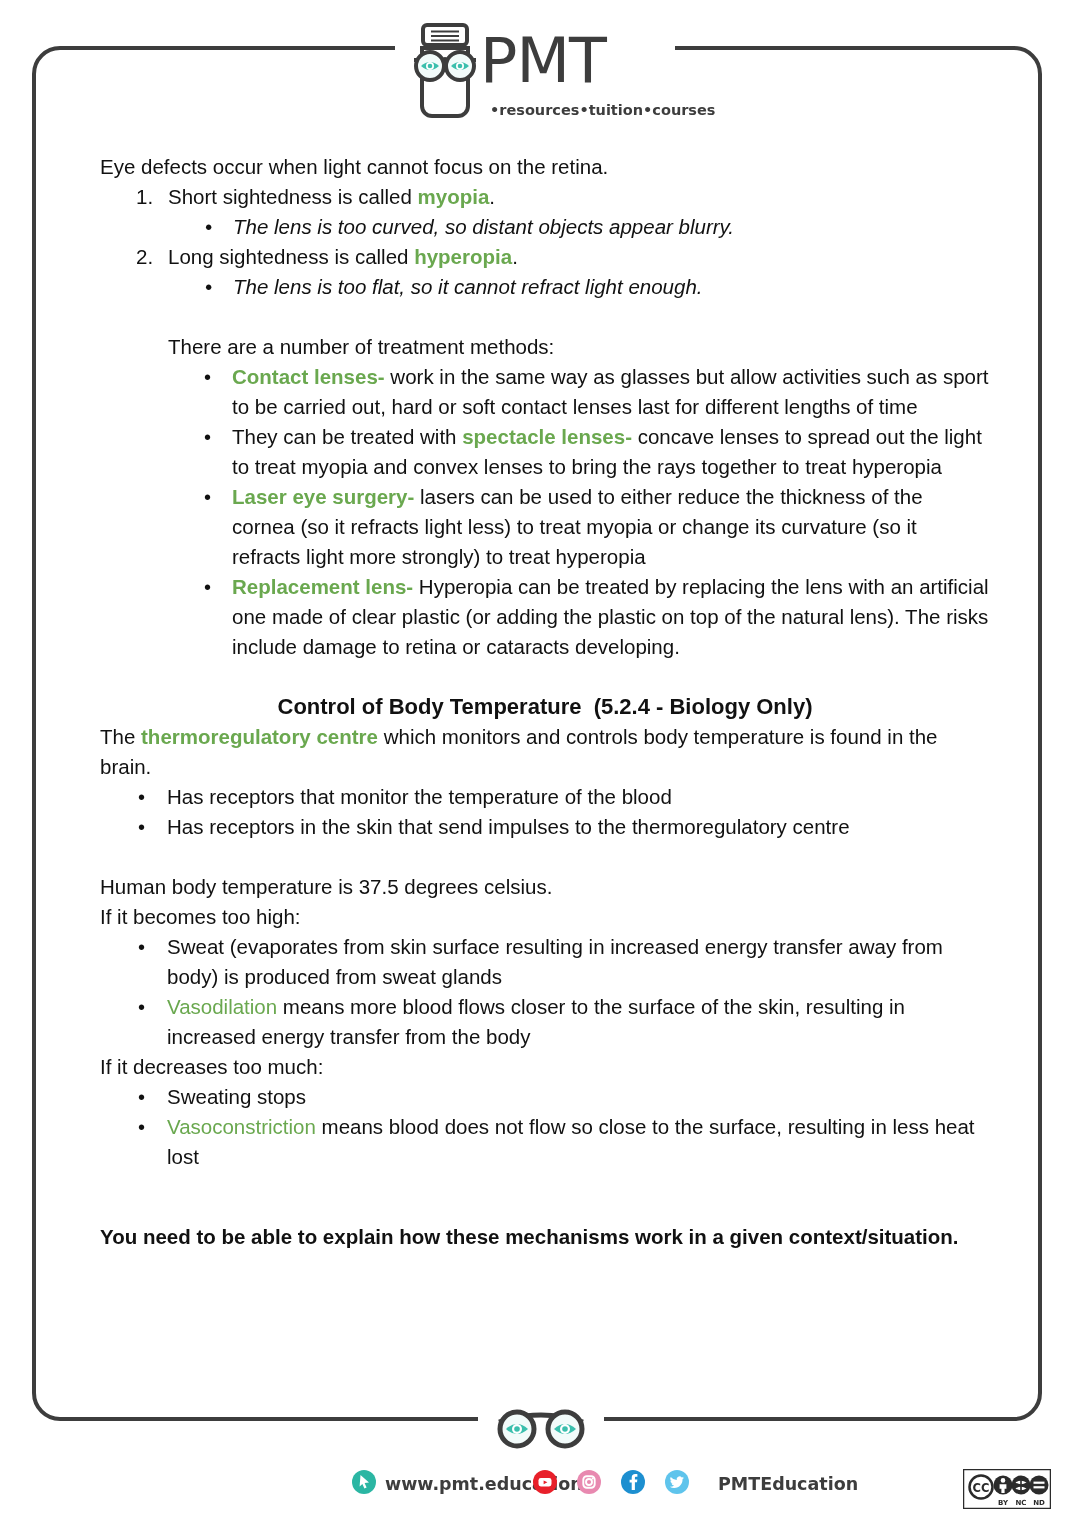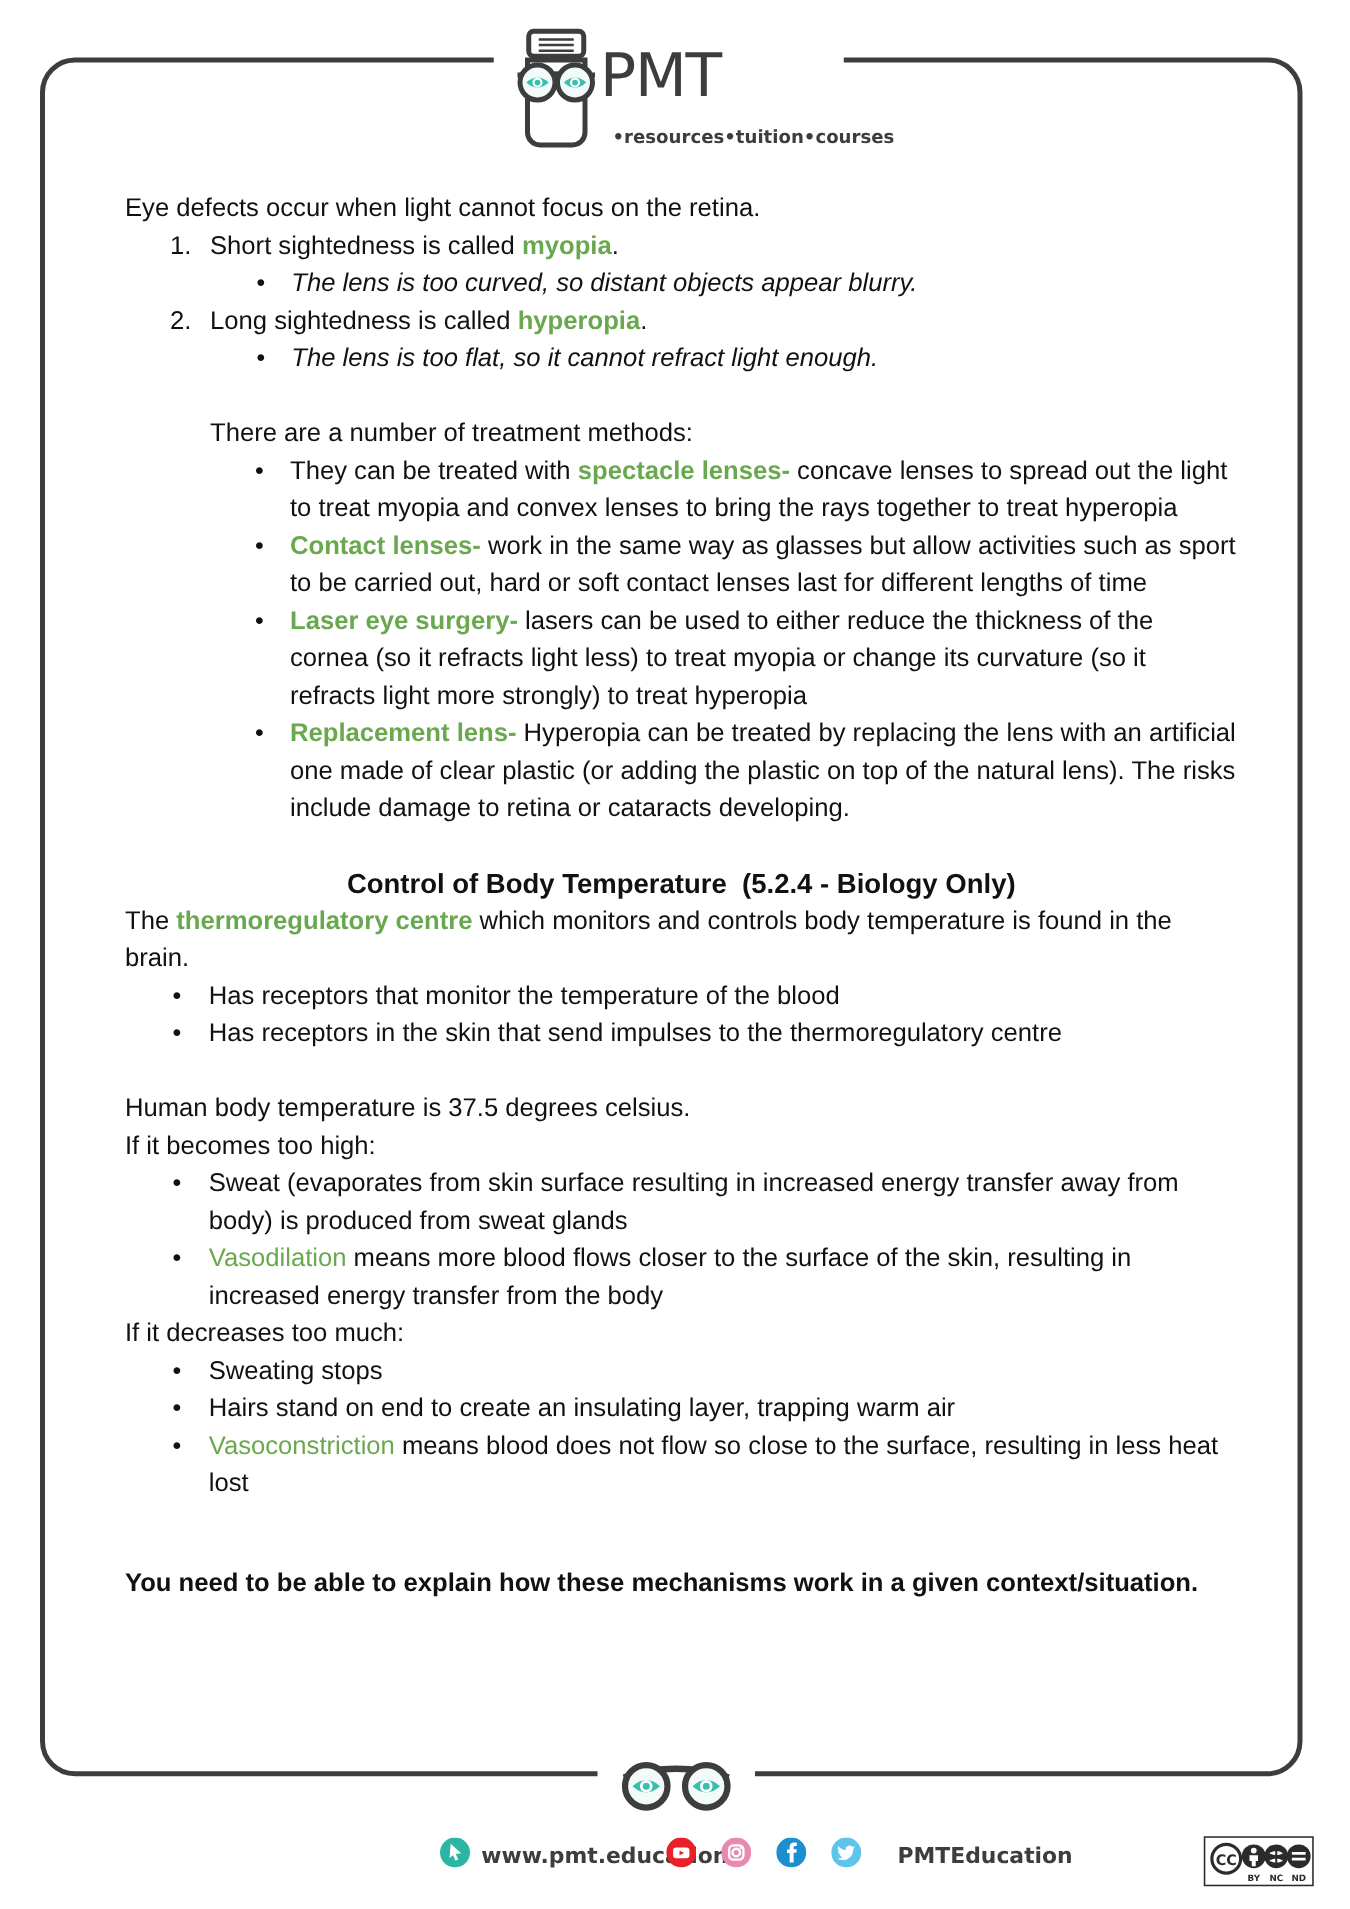--- a/index.html
+++ b/index.html
@@ -55,21 +55,21 @@
     left: 412px;
     top: 18px;
     width: 248px;
     height: 112px;
   }
   .logo-mark { position: absolute; left: 0; top: 4px; }
   .logo-text {
     position: absolute;
     left: 68px;
     top: 6px;
-    font-size: 48px;
+    font-size: 62px;
     line-height: 74px;
     letter-spacing: -1px;
     color: #3d3d3d;
     font-weight: 400;
     font-family: "DejaVu Sans", sans-serif;
   }
   .logo-tagline {
     position: absolute;
     left: 78px;
     top: 84px;
@@ -259,24 +259,24 @@
         </ul>
       </li>
     </ol>
 
     <div class="spacer"></div>
 
     <p class="para indent-block">There are a number of treatment methods:</p>
 
     <ul class="b2">
       <li>
+        <span class="dot"></span><span></span><span class="green-b">Contact lenses-</span><span> work in the same way as glasses but allow activities such as sport to be carried out, hard or soft contact lenses last for different lengths of time</span>
+      </li>
+      <li>
         <span class="dot"></span><span>They can be treated with </span><span class="green-b">spectacle lenses-</span><span> concave lenses to spread out the light to treat myopia and convex lenses to bring the rays together to treat hyperopia</span>
-      </li>
-      <li>
-        <span class="dot"></span><span></span><span class="green-b">Contact lenses-</span><span> work in the same way as glasses but allow activities such as sport to be carried out, hard or soft contact lenses last for different lengths of time</span>
       </li>
       <li>
         <span class="dot"></span><span></span><span class="green-b">Laser eye surgery-</span><span> lasers can be used to either reduce the thickness of the cornea (so it refracts light less) to treat myopia or change its curvature (so it refracts light more strongly) to treat hyperopia</span>
       </li>
       <li>
         <span class="dot"></span><span></span><span class="green-b">Replacement lens-</span><span> Hyperopia can be treated by replacing the lens with an artificial one made of clear plastic (or adding the plastic on top of the natural lens). The risks include damage to retina or cataracts developing.</span>
       </li>
     </ul>
 
     <div class="spacer"></div>
@@ -306,23 +306,20 @@
       <li>
         <span class="dot"></span><span class="green">Vasodilation</span><span> means more blood flows closer to the surface of the skin, resulting in increased energy transfer from the body</span>
       </li>
     </ul>
 
     <p class="para">If it decreases too much:</p>
 
     <ul class="b1">
       <li>
         <span class="dot"></span><span class="green"></span><span>Sweating stops</span>
-      </li>
-      <li>
-        <span class="dot"></span><span class="green"></span><span>Hairs stand on end to create an insulating layer, trapping warm air</span>
       </li>
       <li>
         <span class="dot"></span><span class="green">Vasoconstriction</span><span> means blood does not flow so close to the surface, resulting in less heat lost</span>
       </li>
     </ul>
 
     <div class="spacer"></div>
 
     <p class="para bold">You need to be able to explain how these mechanisms work in a given context/situation.</p>
   </div>

